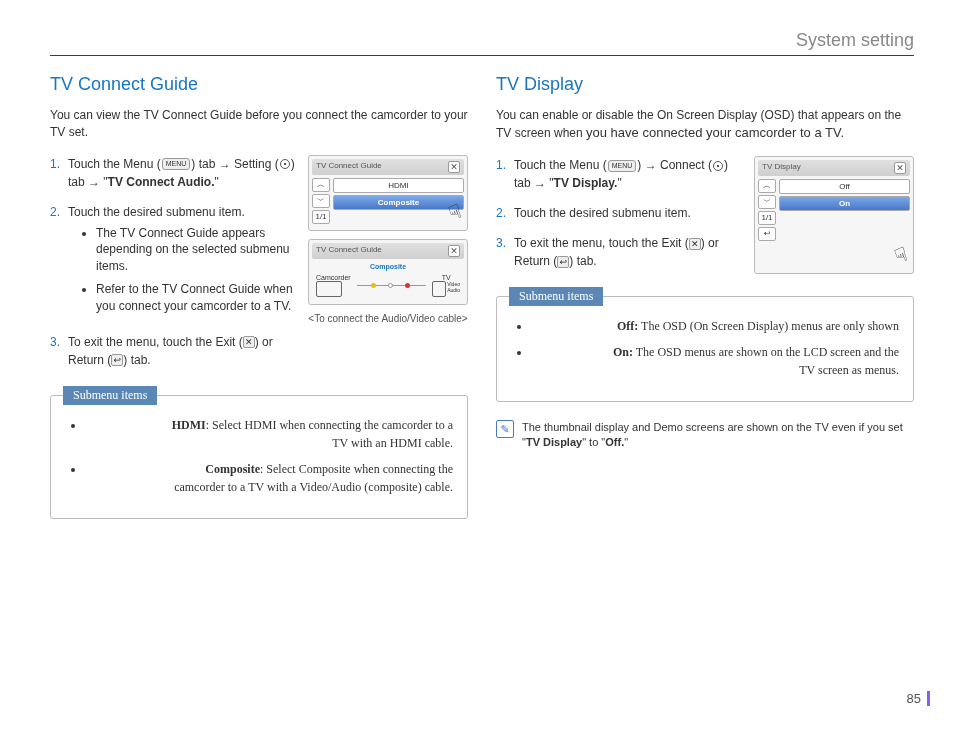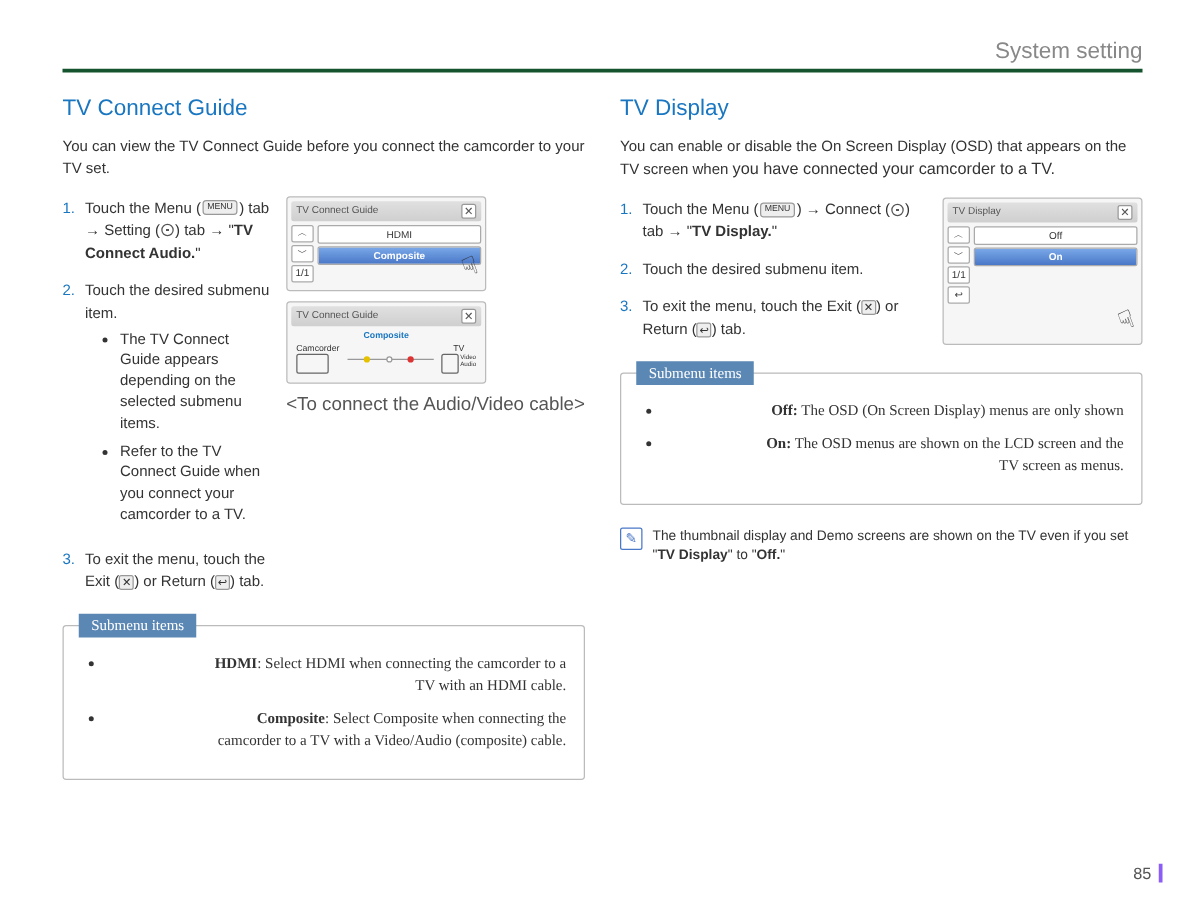--- a/index.html
+++ b/index.html
@@ -10,21 +10,21 @@
     height: 730px;
     position: relative;
     font-size: 12px;
     color: #333;
     padding: 30px 40px 20px 50px;
   }
   .header {
     text-align: right;
     color: #888;
     font-size: 18px;
-    border-bottom: 3px solid #14532d;
+    border-bottom: 1px solid #14532d;
     padding-bottom: 4px;
     margin-bottom: 18px;
   }
   .columns { display: flex; gap: 28px; }
   .col { flex: 1; }
   .section-title {
     color: #1976c0;
     font-size: 18px;
     font-weight: normal;
     margin-bottom: 12px;
@@ -74,21 +74,21 @@
     border-radius:2px; display:flex; justify-content:space-between;
   }
   .ss-close { background:#fff; border:1px solid #999; width:12px; height:12px; text-align:center; line-height:10px; font-size:9px; border-radius:2px;}
   .ss-body { display:flex; gap:3px; padding:3px 0; }
   .ss-nav { display:flex; flex-direction:column; gap:2px; }
   .ss-btn { background:#fff; border:1px solid #aaa; width:18px; height:14px; border-radius:2px; font-size:8px; text-align:center; line-height:12px;}
   .ss-list { flex:1; display:flex; flex-direction:column; gap:2px;}
   .ss-item { border:1px solid #aaa; border-radius:2px; padding:2px 4px; font-size:8px; background:#fff; text-align:center;}
   .ss-item.sel { background:linear-gradient(#7aa8e8,#4a78c8); color:#fff; font-weight:bold;}
   .hand { position:absolute; right:6px; bottom:6px; font-size:20px; transform:rotate(-20deg);}
-  .caption { text-align:center; font-size:15px; color:#555; }
+  .caption { text-align:center; font-size:10px; color:#555; }
   .comp-body { padding:4px; font-size:7px;}
   .comp-label { color:#1976c0; text-align:center; font-weight:bold; margin-bottom:4px;}
   .comp-diagram { display:flex; align-items:center; justify-content:space-between; gap:4px;}
   .comp-box { border:1px solid #666; border-radius:2px; width:26px; height:16px;}
   .submenu-box {
     border: 1px solid #bbb;
     border-radius: 3px;
     margin-top: 14px;
     padding: 12px 14px 14px;
     position:relative;

